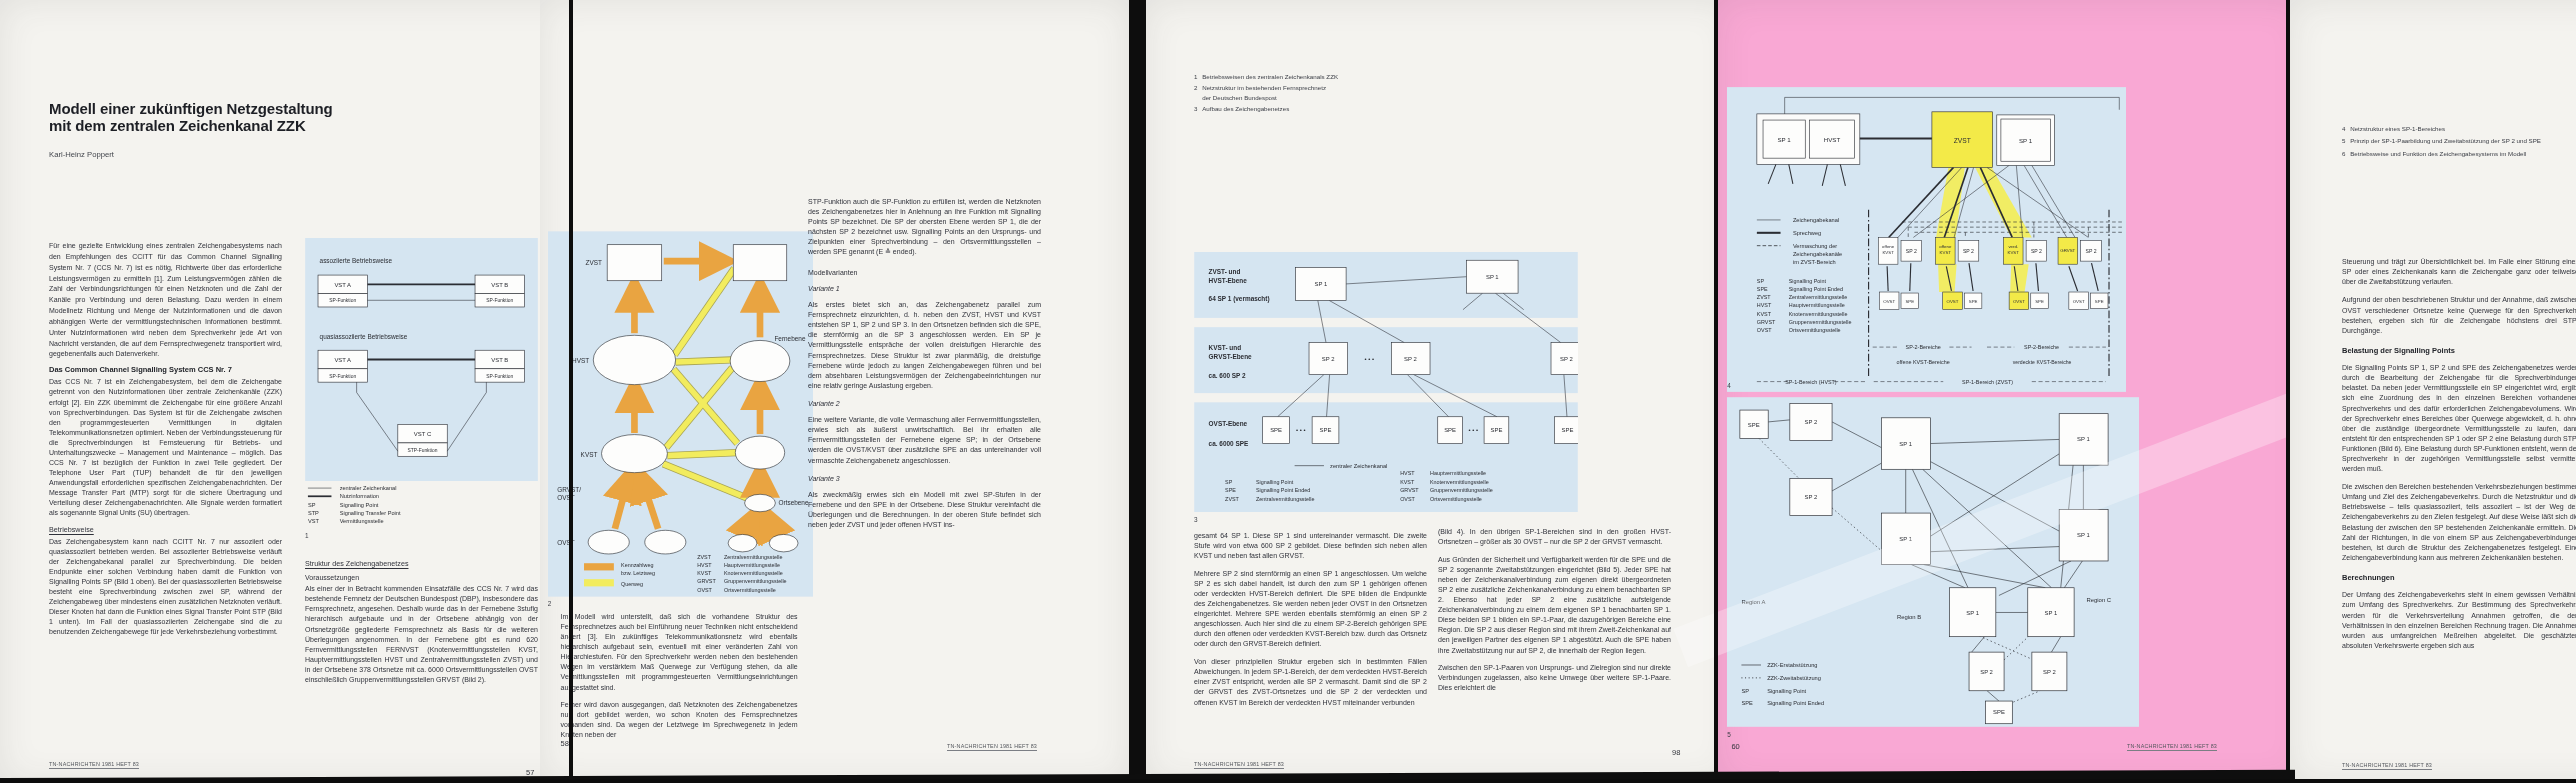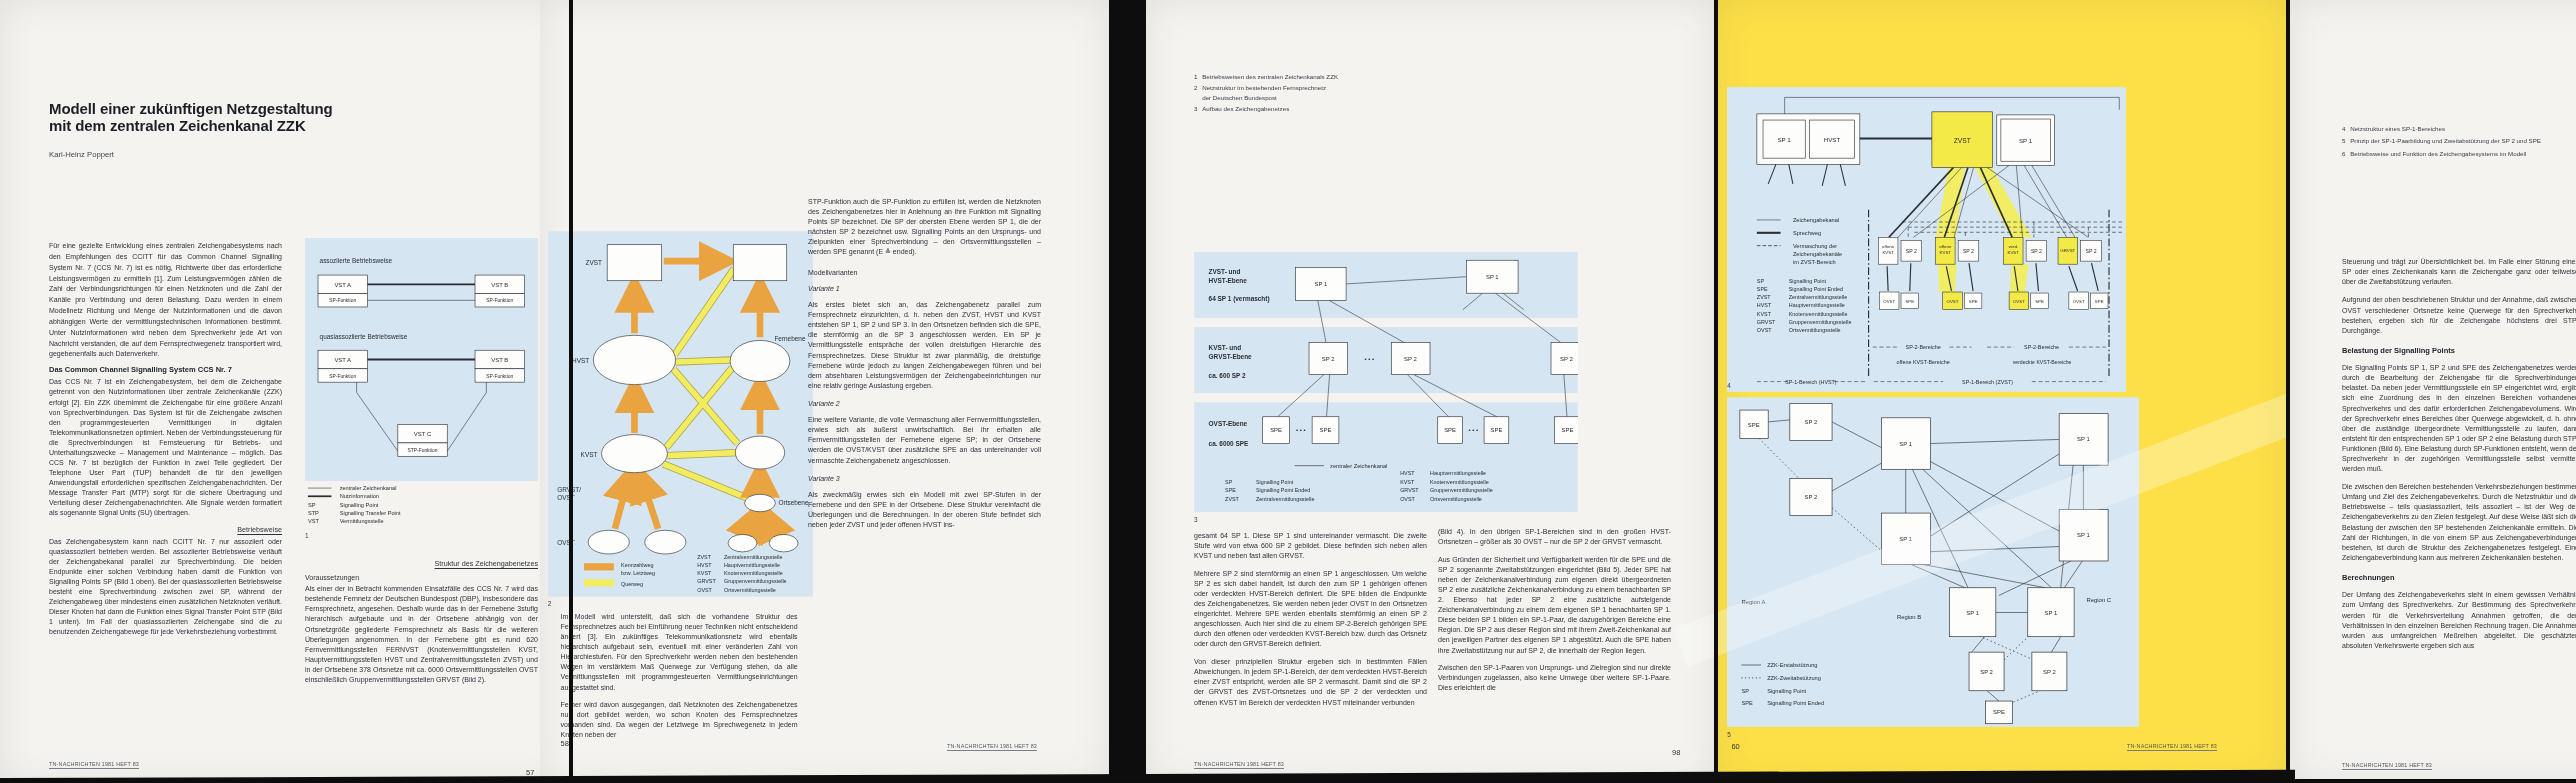--- a/index.html
+++ b/index.html
@@ -1,25 +1,25 @@
 <!DOCTYPE html>
 <html style="font-size:8.2px"><head>
 <meta charset="utf-8">
 <style>
   html,body{margin:0;padding:0;background:#101010;}
   .stage{position:relative;width:3434px;height:784px;background:#0d0d0d;overflow:hidden;
          font-family:"Liberation Sans",sans-serif;}
   .page{position:absolute;top:0;height:784px;width:569px;background:#f4f3ef;
-        box-shadow:inset 0 0 36px rgba(60,60,55,.10);}
+        box-shadow:inset 0 0 36px rgba(60,60,55,.10);padding-left:20px;}
   .abs{position:absolute;}
   .col{position:absolute;display:flex;flex-direction:column;gap:3px;}
   .body{font-size:7px;line-height:1.44;color:#2f313a;text-align:justify;margin:0;}
   .intro{line-height:1.55;}
   .hb{font-weight:bold;font-size:7.5px;color:#22242a;margin:2.1px 0 0 0;}
-  .hu{font-size:7.2px;color:#2f313a;text-decoration:underline;text-underline-offset:1.5px;margin:3.1px 0 0 0;text-align:right;}
+  .hu{font-size:7.2px;color:#2f313a;text-decoration:underline;text-underline-offset:1.5px;margin:3.1px 0 0 0;}
   .hp{font-size:7px;color:#2f313a;margin:3.1px 0 0 0;}
   .hi{font-style:italic;font-size:7px;color:#2f313a;margin:1px 0 0 0;}
   .cap{font-size:6.2px;color:#3a3d45;line-height:1.5;margin:0;}
   .cap .n{display:inline-block;width:8.2px;}
   .cap .ind{padding-left:8.2px;display:block;}
   .fno{font-size:6.4px;color:#3a3d45;}
   .foot{font-size:5.4px;color:#53565c;letter-spacing:0.2px;border-bottom:0.5px solid #7b7e84;padding-bottom:0.5px;}
   .pnum{font-size:7.5px;color:#33353c;}
   .title{font-size:15px;font-weight:bold;color:#1d1f25;line-height:1.16;letter-spacing:-0.1px;}
   .author{font-size:7.7px;color:#43464d;}
@@ -307,21 +307,21 @@
     <div class="col" style="left:293px;top:527px;width:233px;gap:7.7px">
       <p class="body">(Bild 4). In den übrigen SP-1-Bereichen sind in den großen HVST-Ortsnetzen – größer als 30 OVST – nur die SP 2 der GRVST vermascht.</p>
       <p class="body">Aus Gründen der Sicherheit und Verfügbarkeit werden für die SPE und die SP 2 sogenannte Zweitabstützungen eingerichtet (Bild 5). Jeder SPE hat neben der Zeichenkanalverbindung zum eigenen direkt übergeordneten SP 2 eine zusätzliche Zeichenkanalverbindung zu einem benachbarten SP 2. Ebenso hat jeder SP 2 eine zusätzliche aufsteigende Zeichenkanalverbindung zu einem dem eigenen SP 1 benachbarten SP 1. Diese beiden SP 1 bilden ein SP-1-Paar, die dazugehörigen Bereiche eine Region. Die SP 2 aus dieser Region sind mit ihrem Zweit-Zeichenkanal auf den jeweiligen Partner des eigenen SP 1 abgestützt. Auch die SPE haben ihre Zweitabstützung nur auf SP 2, die innerhalb der Region liegen.</p>
       <p class="body">Zwischen den SP-1-Paaren von Ursprungs- und Zielregion sind nur direkte Verbindungen zugelassen, also keine Umwege über weitere SP-1-Paare. Dies erleichtert die</p>
     </div>
 
     <div class="abs foot" style="left:49px;top:761px">TN-NACHRICHTEN 1981 HEFT 83</div>
     <div class="abs pnum" style="left:527px;top:748px">98</div>
   </div>
 
-  <div class="page" style="left:1717px;background:#fde047">
+  <div class="page" style="left:1717px;background:#f9a8d4">
 
     <svg class="abs" style="left:10.3px;top:87px" width="399" height="305" viewBox="0 0 775 592">
       <rect x="0" y="0" width="775" height="592" fill="#d6e6f2"></rect>
       <polyline points="112,64 112,20 762,20 762,44" fill="none" stroke="#2b2d33" stroke-width="1.1"></polyline>
 
       <g fill="#f4ee55" opacity="0.9">
         <polygon points="430,156 462,156 444,292 406,292"></polygon>
         <polygon points="482,156 514,156 592,292 552,292"></polygon>
         <polygon points="410,344 446,344 442,398 412,398"></polygon>
         <polygon points="552,344 586,344 578,398 550,398"></polygon>

